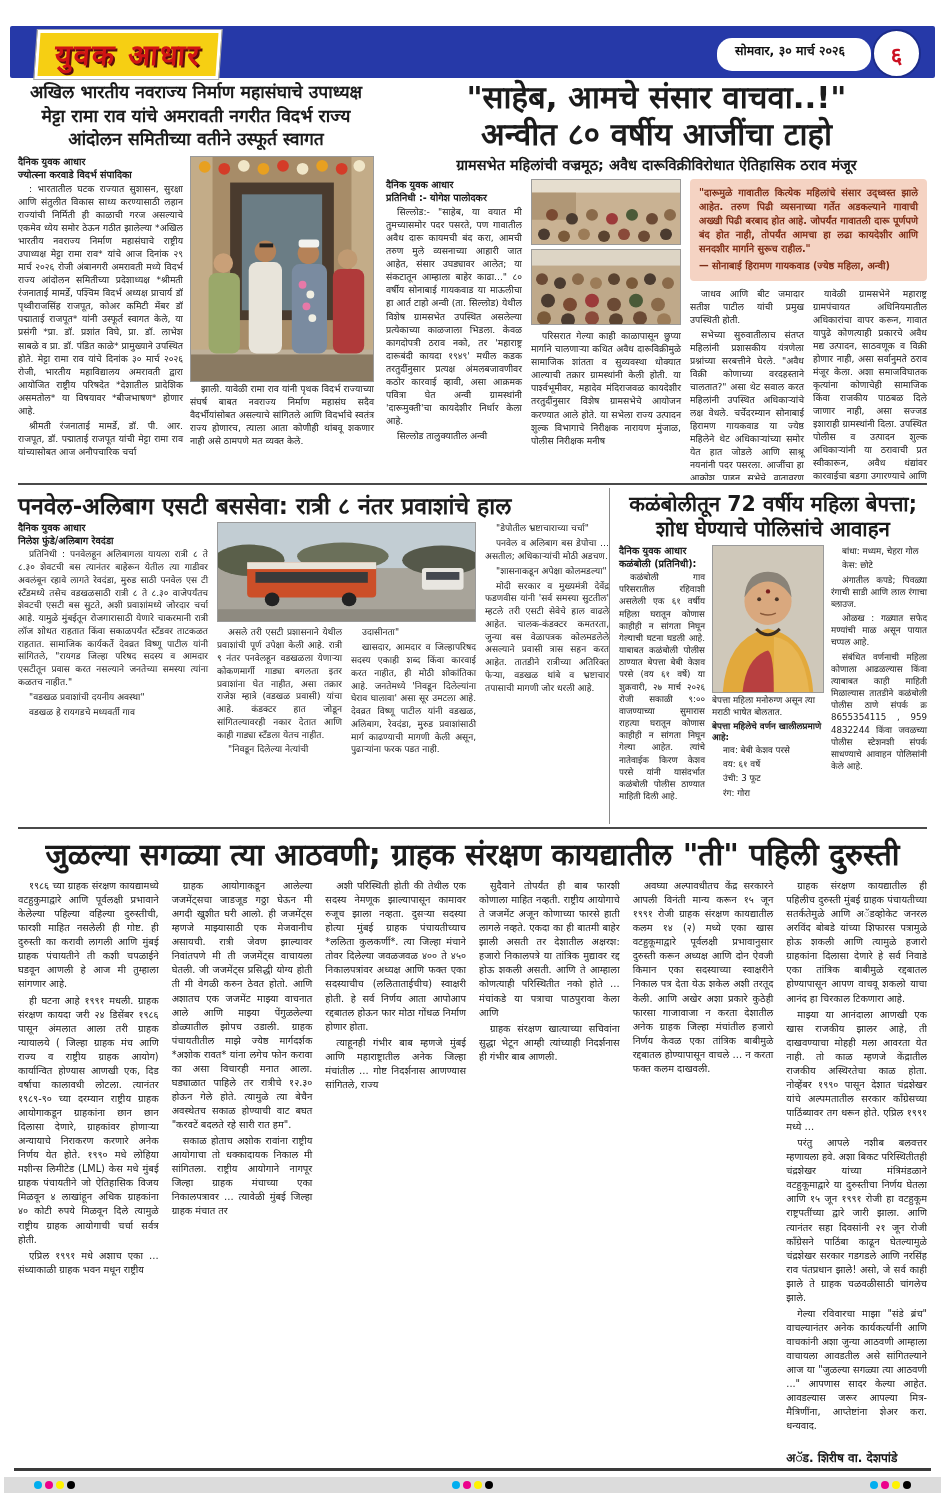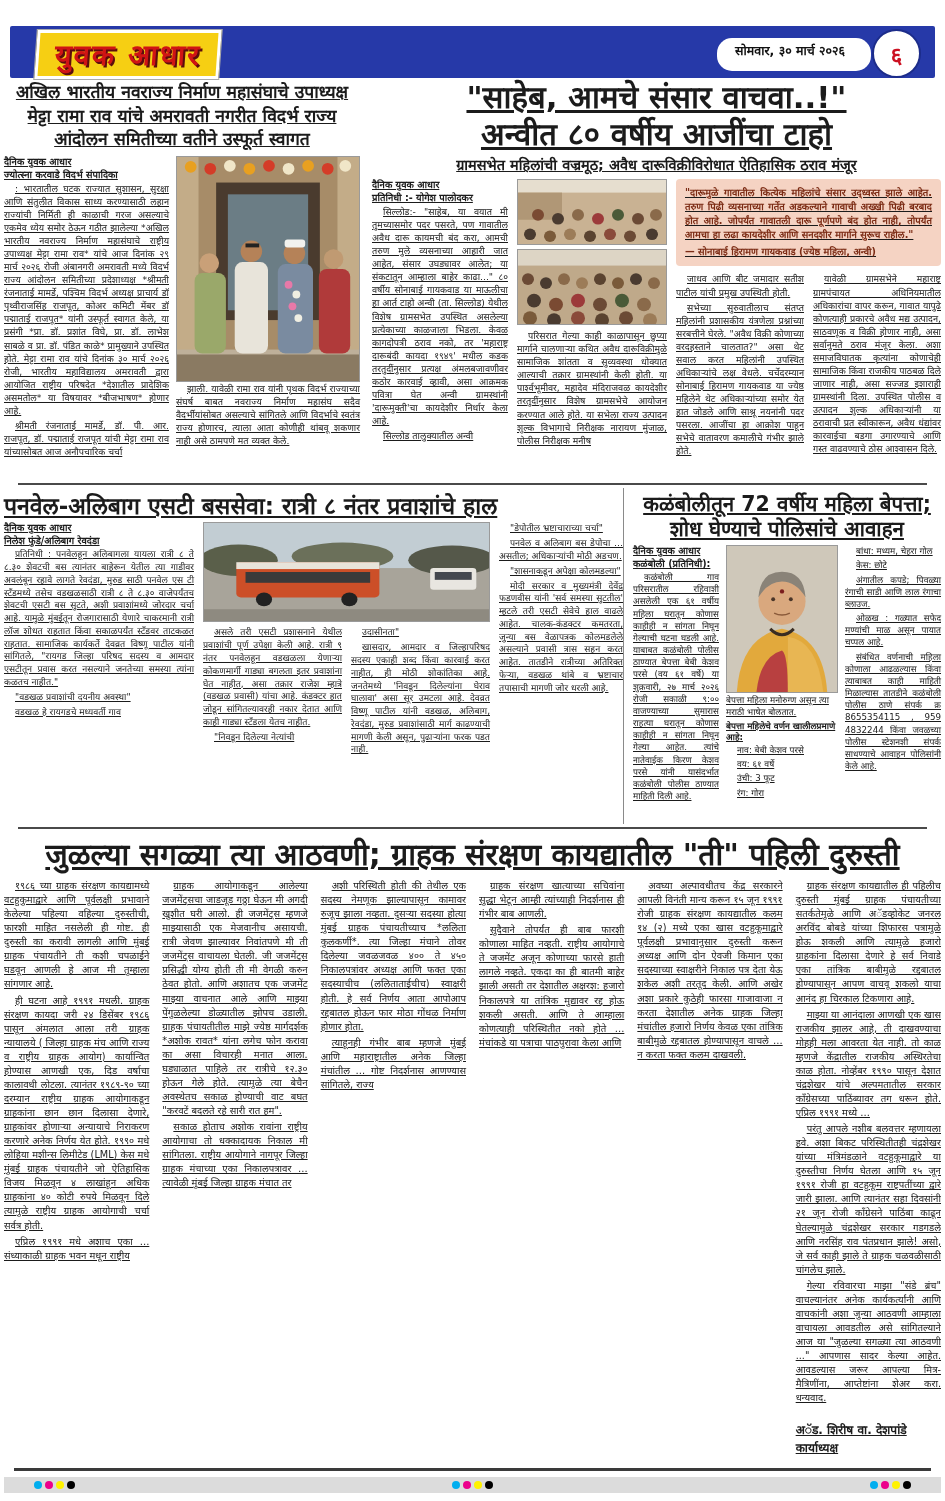--- a/index.html
+++ b/index.html
@@ -10,21 +10,21 @@
   .masthead{position:relative;margin:0 10px;height:52px;background:#2639a8;border-radius:2px;flex:none;}
   .logo{position:absolute;left:26px;top:4px;background:#f6cf13;color:#d01414;padding:1px 16px 3px;
         font-size:29px;font-weight:bold;border:3px solid #fff;outline:1px solid #aaa;
         text-shadow:2px 2px 0 #5c0d0d;letter-spacing:2px;transform:skewX(-4deg);}
   .datepill{position:absolute;right:64px;top:12px;background:#fff;border-radius:15px;
         padding:4px 26px 12px 18px;font-size:12.5px;font-weight:bold;color:#111;}
   .pagecircle{position:absolute;right:14px;top:3px;width:45px;height:45px;border-radius:50%;
         background:#fff;border:2px solid #1c2c8a;color:#cc1122;font-size:22px;font-weight:bold;
         display:flex;align-items:center;justify-content:center;}
   
-  section{padding:0 4px;box-sizing:border-box;text-decoration:underline;}
+  section{padding:0 18px;box-sizing:border-box;}
   .para{margin:0 0 2px;text-indent:11px;}
   .jtext{text-align:justify;}
   .byline{font-weight:bold;font-size:9.6px;line-height:1.35;}
   hr.rule{border:none;border-top:2px solid #4a4a4a;margin:3px 18px;flex:none;}
   figure{margin:0;}
   .ph{width:100%;display:block;border:1px solid #9a9a9a;box-sizing:border-box;}
   
   .sec1{height:402px;overflow:hidden;display:grid;grid-template-columns:356px 1fr;column-gap:12px;flex:none;}
   .vid-h{font-size:17.5px;line-height:1.35;font-weight:bold;text-align:center;margin:3px 0 4px;}
   .vid-body{display:grid;grid-template-columns:1fr 184px;column-gap:7px;font-size:9.2px;line-height:1.42;}
@@ -327,22 +327,22 @@
           </div>
         <div class="jtext">
             <p class="para">ग्राहक आयोगाकडून आलेल्या जजमेंट्सचा जाडजूड गठ्ठा घेऊन मी अगदी खुशीत घरी आलो. ही जजमेंट्स म्हणजे माझ्यासाठी एक मेजवानीच असायची. रात्री जेवण झाल्यावर निवांतपणे मी ती जजमेंट्स वाचायला घेतली. जी जजमेंट्स प्रसिद्धी योग्य होती ती मी वेगळी करुन ठेवत होतो. आणि अशातच एक जजमेंट माझ्या वाचनात आले आणि माझ्या पेंगुळलेल्या डोळ्यातील झोपच उडाली. ग्राहक पंचायतीतील माझे ज्येष्ठ मार्गदर्शक *अशोक रावत* यांना लगेच फोन करावा का असा विचारही मनात आला. घड्याळात पाहिले तर रात्रीचे १२.३० होऊन गेले होते. त्यामुळे त्या बेचैन अवस्थेतच सकाळ होण्याची वाट बघत "करवटें बदलते रहे सारी रात हम".</p>
             <p class="para">सकाळ होताच अशोक रावांना राष्ट्रीय आयोगाचा तो धक्कादायक निकाल मी सांगितला. राष्ट्रीय आयोगाने नागपूर जिल्हा ग्राहक मंचाच्या एका निकालपत्रावर … त्यावेळी मुंबई जिल्हा ग्राहक मंचात तर</p>
           </div>
         <div class="jtext">
             <p class="para">अशी परिस्थिती होती की तेथील एक सदस्य नेमणूक झाल्यापासून कामावर रुजूच झाला नव्हता. दुसऱ्या सदस्या होत्या मुंबई ग्राहक पंचायतीच्याच *ललिता कुलकर्णी*. त्या जिल्हा मंचाने तोवर दिलेल्या जवळजवळ ४०० ते ४५० निकालपत्रांवर अध्यक्ष आणि फक्त एका सदस्याचीच (ललिताताईचीच) स्वाक्षरी होती. हे सर्व निर्णय आता आपोआप रद्दबातल होऊन फार मोठा गोंधळ निर्माण होणार होता.</p>
             <p class="para">त्याहूनही गंभीर बाब म्हणजे मुंबई आणि महाराष्ट्रातील अनेक जिल्हा मंचांतील … गोष्ट निदर्शनास आणण्यास सांगितले, राज्य</p>
           </div>
         <div class="jtext">
+            <p class="para">सुदैवाने तोपर्यंत ही बाब फारशी कोणाला माहित नव्हती. राष्ट्रीय आयोगाचे ते जजमेंट अजून कोणाच्या फारसे हाती लागले नव्हते. एकदा का ही बातमी बाहेर झाली असती तर देशातील अक्षरश: हजारो निकालपत्रे या तांत्रिक मुद्यावर रद्द होऊ शकली असती. आणि ते आम्हाला कोणत्याही परिस्थितीत नको होते … मंचांकडे या पत्राचा पाठपुरावा केला आणि</p>
             <p class="para">ग्राहक संरक्षण खात्याच्या सचिवांना सुद्धा भेटून आम्ही त्यांच्याही निदर्शनास ही गंभीर बाब आणली.</p>
-            <p class="para">सुदैवाने तोपर्यंत ही बाब फारशी कोणाला माहित नव्हती. राष्ट्रीय आयोगाचे ते जजमेंट अजून कोणाच्या फारसे हाती लागले नव्हते. एकदा का ही बातमी बाहेर झाली असती तर देशातील अक्षरश: हजारो निकालपत्रे या तांत्रिक मुद्यावर रद्द होऊ शकली असती. आणि ते आम्हाला कोणत्याही परिस्थितीत नको होते … मंचांकडे या पत्राचा पाठपुरावा केला आणि</p>
           </div>
         <div class="jtext">
             <p class="para">अवघ्या अल्पावधीतच केंद्र सरकारने आपली विनंती मान्य करून १५ जून १९९१ रोजी ग्राहक संरक्षण कायद्यातील कलम १४ (२) मध्ये एका खास वटहुकूमाद्वारे पूर्वलक्षी प्रभावानुसार दुरुस्ती करून अध्यक्ष आणि दोन ऐवजी किमान एका सदस्याच्या स्वाक्षरीने निकाल पत्र देता येऊ शकेल अशी तरतूद केली. आणि अखेर अशा प्रकारे कुठेही फारसा गाजावाजा न करता देशातील अनेक ग्राहक जिल्हा मंचांतील हजारो निर्णय केवळ एका तांत्रिक बाबीमुळे रद्दबातल होण्यापासून वाचले … न करता फक्त कलम दाखवली.</p>
           </div>
         <div class="jtext">
           <div class="jtext">
               <p class="para">ग्राहक संरक्षण कायद्यातील ही पहिलीच दुरुस्ती मुंबई ग्राहक पंचायतीच्या सतर्कतेमुळे आणि अॅडव्होकेट जनरल अरविंद बोबडे यांच्या शिफारस पत्रामुळे होऊ शकली आणि त्यामुळे हजारो ग्राहकांना दिलासा देणारे हे सर्व निवाडे एका तांत्रिक बाबीमुळे रद्दबातल होण्यापासून आपण वाचवू शकलो याचा आनंद हा चिरकाल टिकणारा आहे.</p>
               <p class="para">माझ्या या आनंदाला आणखी एक खास राजकीय झालर आहे, ती दाखवण्याचा मोहही मला आवरता येत नाही. तो काळ म्हणजे केंद्रातील राजकीय अस्थिरतेचा काळ होता. नोव्हेंबर १९९० पासून देशात चंद्रशेखर यांचे अल्पमतातील सरकार काँग्रेसच्या पाठिंब्यावर तग धरून होते. एप्रिल १९९१ मध्ये …</p>
               <p class="para">परंतु आपले नशीब बलवत्तर म्हणायला हवे. अशा बिकट परिस्थितीतही चंद्रशेखर यांच्या मंत्रिमंडळाने वटहुकूमाद्वारे या दुरुस्तीचा निर्णय घेतला आणि १५ जून १९९१ रोजी हा वटहुकूम राष्ट्रपतींच्या द्वारे जारी झाला. आणि त्यानंतर सहा दिवसांनी २१ जून रोजी काँग्रेसने पाठिंबा काढून घेतल्यामुळे चंद्रशेखर सरकार गडगडले आणि नरसिंह राव पंतप्रधान झाले! असो, जे सर्व काही झाले ते ग्राहक चळवळीसाठी चांगलेच झाले.</p>
               <p class="para">गेल्या रविवारचा माझा "संडे ब्रंच" वाचल्यानंतर अनेक कार्यकर्त्यांनी आणि वाचकांनी अशा जुन्या आठवणी आम्हाला वाचायला आवडतील असे सांगितल्याने आज या "जुळल्या सगळ्या त्या आठवणी ..." आपणास सादर केल्या आहेत. आवडल्यास जरूर आपल्या मित्र-मैत्रिणींना, आप्तेष्टांना शेअर करा. धन्यवाद.</p>

